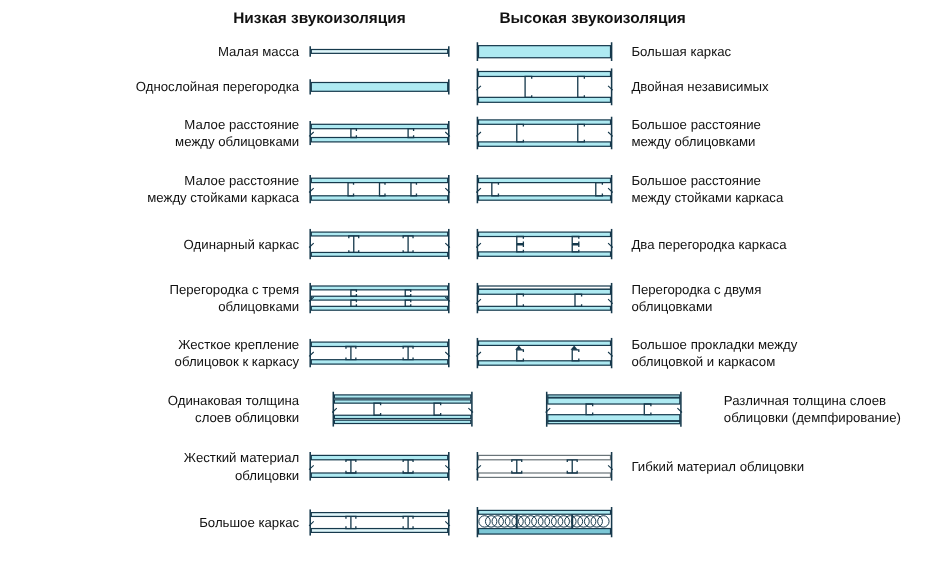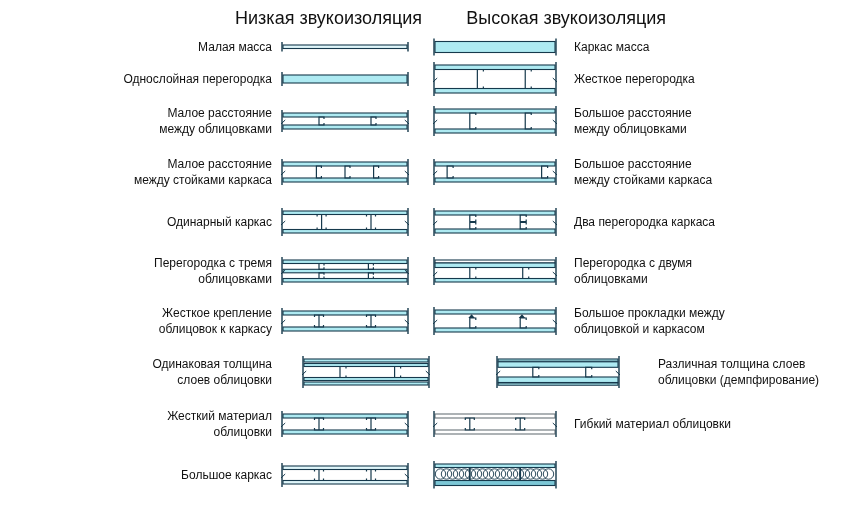--- a/index.html
+++ b/index.html
@@ -6,22 +6,22 @@
   .canvas{
     position:relative;
     width:850px;height:525px;
     background:#ffffff;
     font-family:"Liberation Sans","DejaVu Sans",sans-serif;
     color:#111;
     overflow:hidden;
   }
   .hdr{
     position:absolute;top:8px;
-    font-size:18px;font-weight:normal;
-    text-align:right;white-space:nowrap;
+    font-size:14px;font-weight:bold;
+    text-align:left;white-space:nowrap;
   }
   .hdr-low{left:212px;width:210px;}
   .hdr-high{left:454px;width:212px;}
   #rows{position:absolute;top:32px;left:0;width:850px;}
   .row{display:flex;align-items:center;}
   .lbl{font-size:12px;line-height:16.5px;white-space:pre-line;}
   .lbl-l{flex:0 0 272px;padding-right:8px;text-align:right;}
   .lbl-r{margin-left:16px;flex:1;text-align:left;}
   .dia{flex:0 0 auto;display:flex;align-items:center;justify-content:center;}
   .dia-l{width:130px;}
@@ -44,42 +44,42 @@
             <path d="M2,2 V11.5 M128,2 V11.5" stroke="#16394c" stroke-width="1.4" fill="none"></path>
           </svg>
         </div>
         <div class="gap"></div>
         <div class="dia dia-r">
           <svg width="126" height="18" viewBox="0 0 126 18" xmlns="http://www.w3.org/2000/svg">
             <rect x="3" y="3.5" width="120" height="11" fill="#aeeaf2" stroke="#16394c" stroke-width="1.1"></rect>
             <path d="M2,0.5 V17.5 M124,0.5 V17.5" stroke="#16394c" stroke-width="1.4" fill="none"></path>
           </svg>
         </div>
-        <div class="lbl lbl-r">Каркас масса</div>
+        <div class="lbl lbl-r">Большая каркас</div>
       </div>
       <div class="row" style="height: 34px;">
         <div class="lbl lbl-l">Однослойная перегородка</div>
         <div class="dia dia-l">
           <svg width="130" height="16" viewBox="0 0 130 16" xmlns="http://www.w3.org/2000/svg">
             <rect x="3" y="4" width="124" height="8" fill="#aeeaf2" stroke="#16394c" stroke-width="1.1"></rect>
             <path d="M2,1 V15 M128,1 V15" stroke="#16394c" stroke-width="1.4" fill="none"></path>
           </svg>
         </div>
         <div class="gap"></div>
         <div class="dia dia-r">
           <svg width="126" height="34" viewBox="0 0 126 34" xmlns="http://www.w3.org/2000/svg">
             <rect x="3" y="3" width="120" height="4.5" fill="#aeeaf2" stroke="#16394c" stroke-width="1.1"></rect>
             <rect x="3" y="26.5" width="120" height="4.5" fill="#aeeaf2" stroke="#16394c" stroke-width="1.1"></rect>
             <path d="M51.36,9.5 V7.5 H45.36 V26.5 H51.36 V24.5" stroke="#16394c" stroke-width="1.2" fill="none"></path>
             <path d="M99.24,9.5 V7.5 H93.24 V26.5 H99.24 V24.5" stroke="#16394c" stroke-width="1.2" fill="none"></path>
             <path d="M2,0 V34 M124,0 V34" stroke="#16394c" stroke-width="1.4" fill="none"></path>
             <path d="M1,20 L5.2,16 M125,20 L120.8,16" stroke="#16394c" stroke-width="1" fill="none"></path>
           </svg>
         </div>
-        <div class="lbl lbl-r">Жесткое перегородка</div>
+        <div class="lbl lbl-r">Двойная независимых</div>
       </div>
       <div class="row" style="height: 50px;">
         <div class="lbl lbl-l">Малое расстояние
 между облицовками</div>
         <div class="dia dia-l">
           <svg width="130" height="22" viewBox="0 0 130 22" xmlns="http://www.w3.org/2000/svg">
             <rect x="3" y="3" width="124" height="4" fill="#aeeaf2" stroke="#16394c" stroke-width="1.1"></rect>
             <rect x="3" y="15" width="124" height="4" fill="#aeeaf2" stroke="#16394c" stroke-width="1.1"></rect>
             <path d="M44,9 V7 H39 V15 H44 V13" stroke="#16394c" stroke-width="1.2" fill="none"></path>
             <path d="M96,9 V7 H91 V15 H96 V13" stroke="#16394c" stroke-width="1.2" fill="none"></path>

